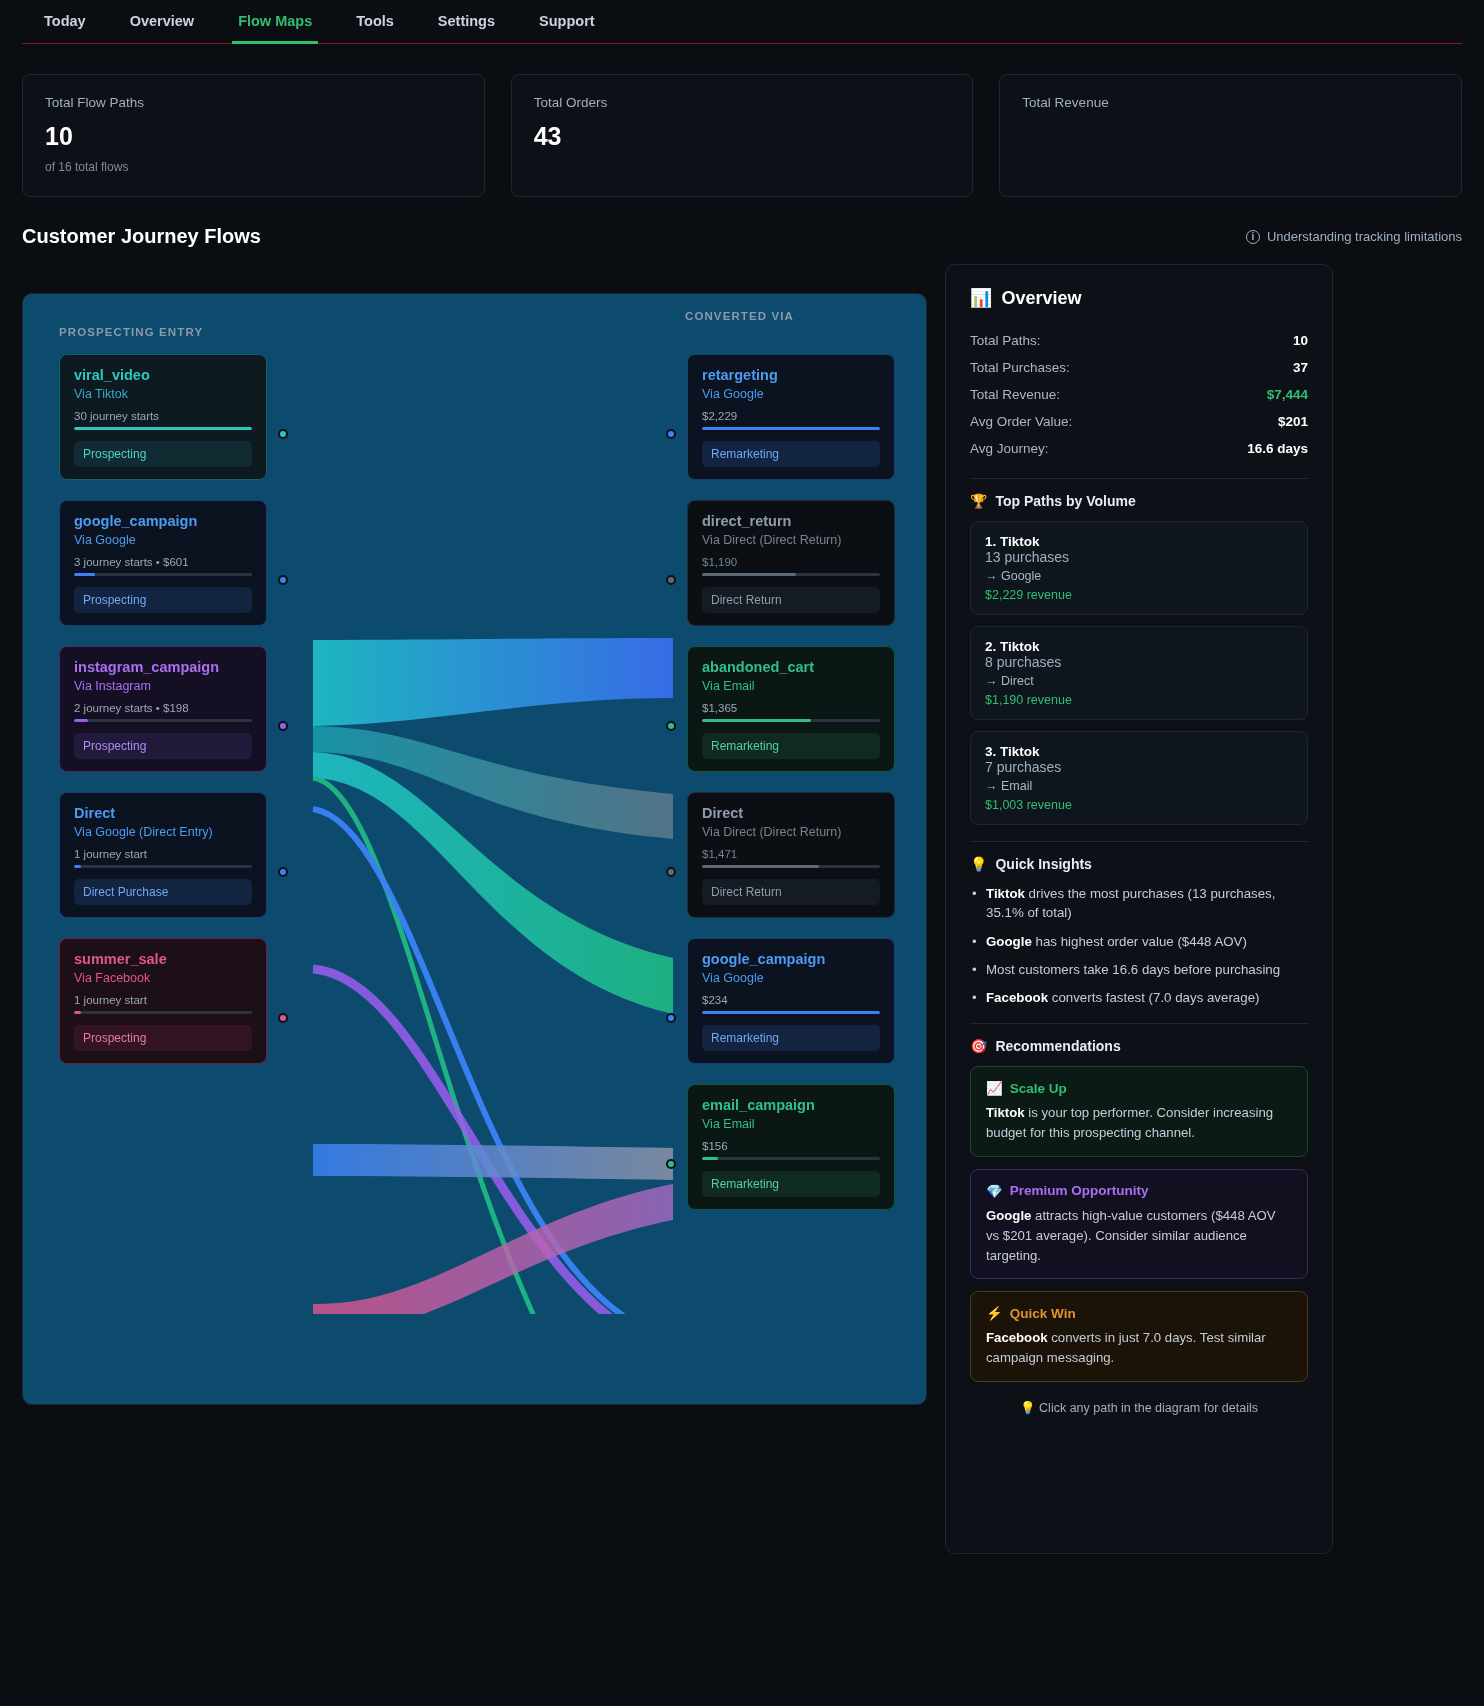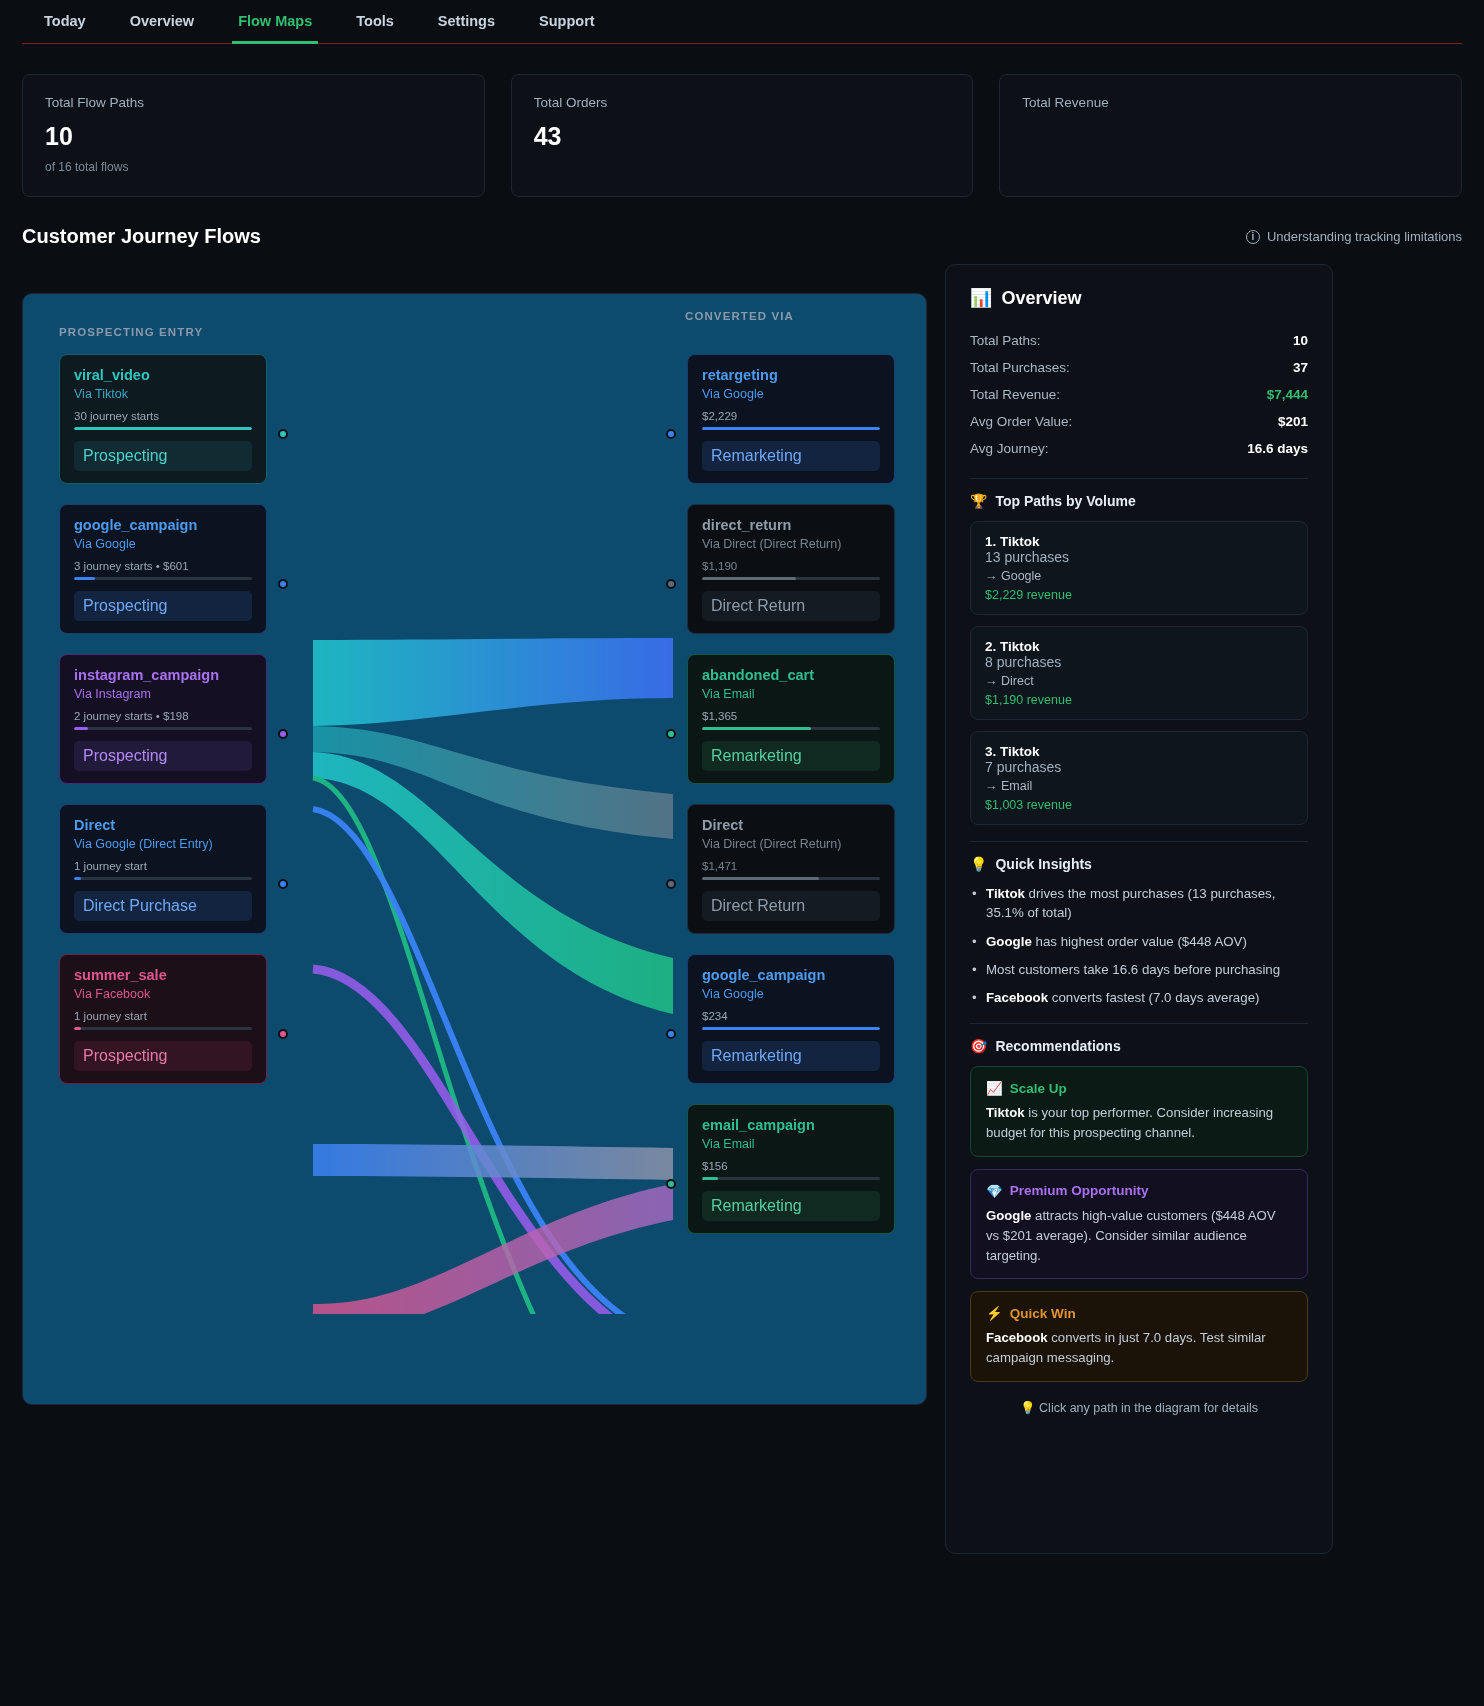--- a/index.html
+++ b/index.html
@@ -120,21 +120,21 @@
   }
   .node .nname { font-size: 14.5px; font-weight: bold; margin-bottom: 4px; }
   .node .nvia { font-size: 12.5px; margin-bottom: 9px; }
   .node .nmeta { font-size: 11.5px; color: #9aa8b6; margin-bottom: 5px; }
   .bar-track {
     height: 3px; border-radius: 2px; background: #2a3440; width: 100%;
     overflow: hidden; margin-bottom: 11px;
   }
   .bar-fill { height: 3px; border-radius: 2px; }
   .chip {
-    font-size: 16px;
+    font-size: 12px;
     border-radius: 5px;
     padding: 6px 9px;
     display: block;
   }
   .dot {
     position: absolute;
     width: 10px; height: 10px; border-radius: 50%;
     border: 2px solid #0d1117;
     top: 74px;
   }

